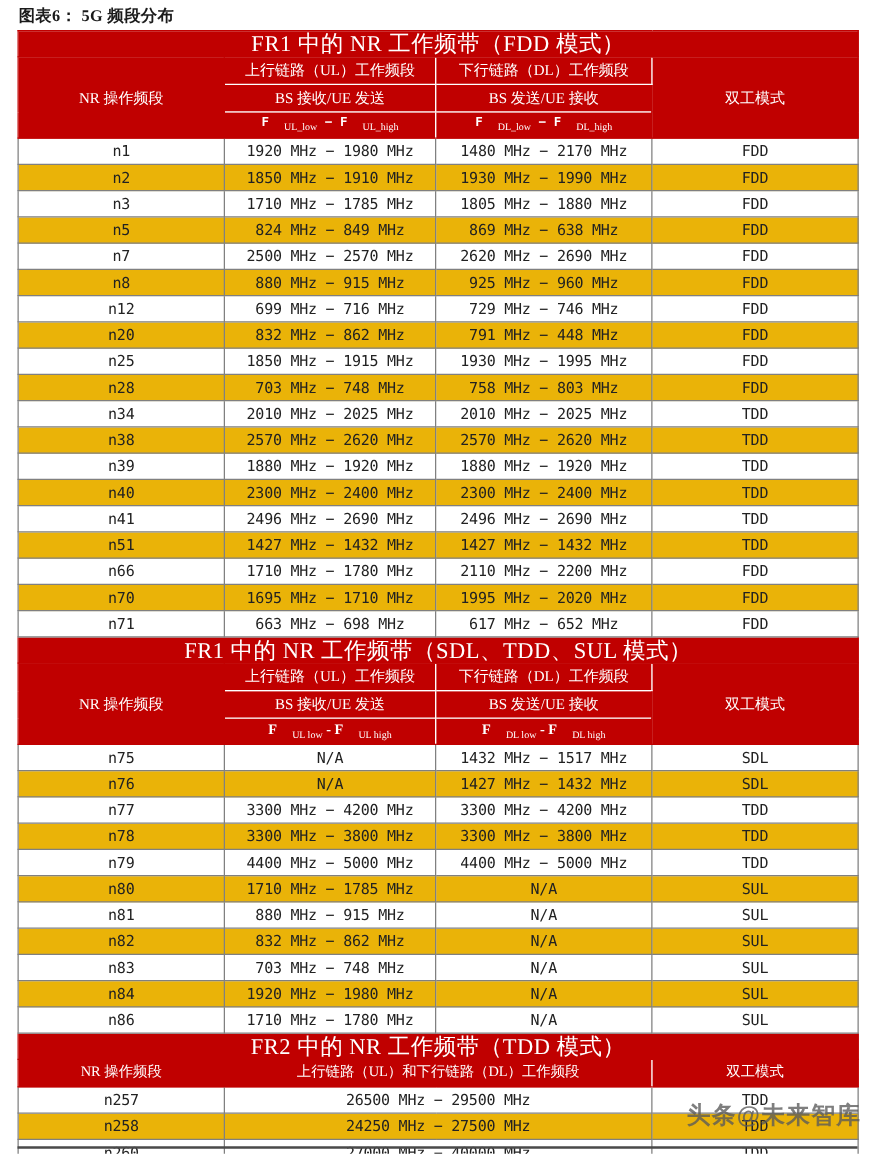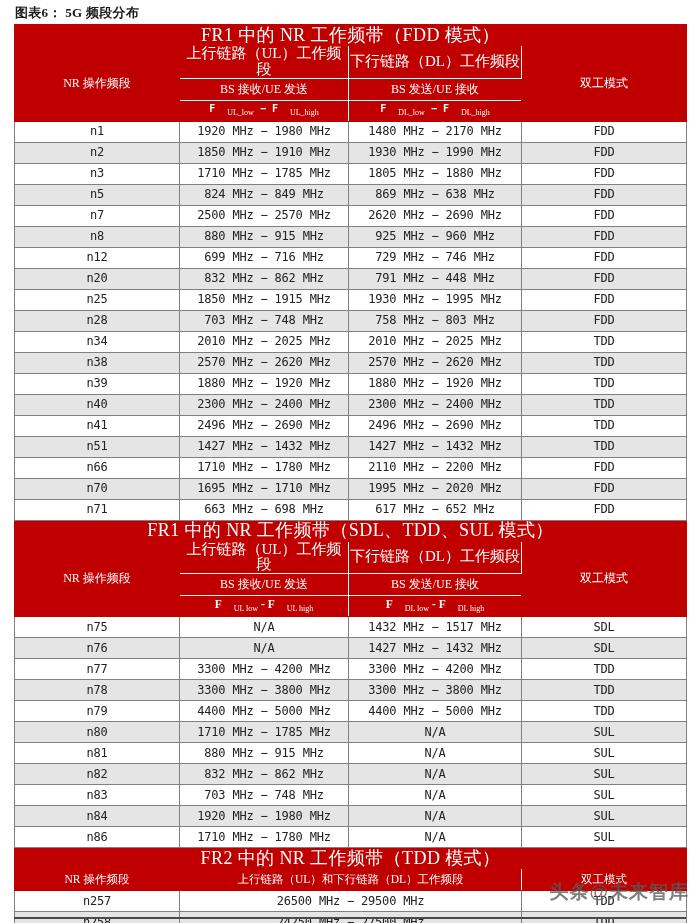--- a/index.html
+++ b/index.html
@@ -74,21 +74,21 @@
     border-left: 1px solid #ffffff !important;
     border-right: 1px solid #ffffff !important;
   }
   .band-title {
     height: 20px;
     font-size: 18px;
     letter-spacing: 0.4px;
   }
   .sub-hdr {
     height: 21px;
-    font-size: 15px;
+    font-size: 12px;
   }
   .sub-hdr2 {
     height: 21px;
     font-size: 12px;
   }
   .sub-hdr3 {
     height: 20px;
     font-size: 10.5px;
   }
   .vhdr {
@@ -102,21 +102,21 @@
 
   
   tr.data td {
     height: 20px;
     font-size: 12px;
     font-family: "DejaVu Sans Mono", "Liberation Mono", monospace;
     letter-spacing: -0.2px;
     color: #222222;
   }
   tr.data.odd td { background: #ffffff; }
-  tr.data.even td { background: #e5e5e5; }
+  tr.data.even td { background: #eab308; }
 
   .sub-script {
     font-size: 8px;
     vertical-align: sub;
     letter-spacing: 0px;
     margin-left: 12px;
   }
   .ftok {
     font-family: "Liberation Serif", "DejaVu Serif", serif;
     font-size: 11.5px;

